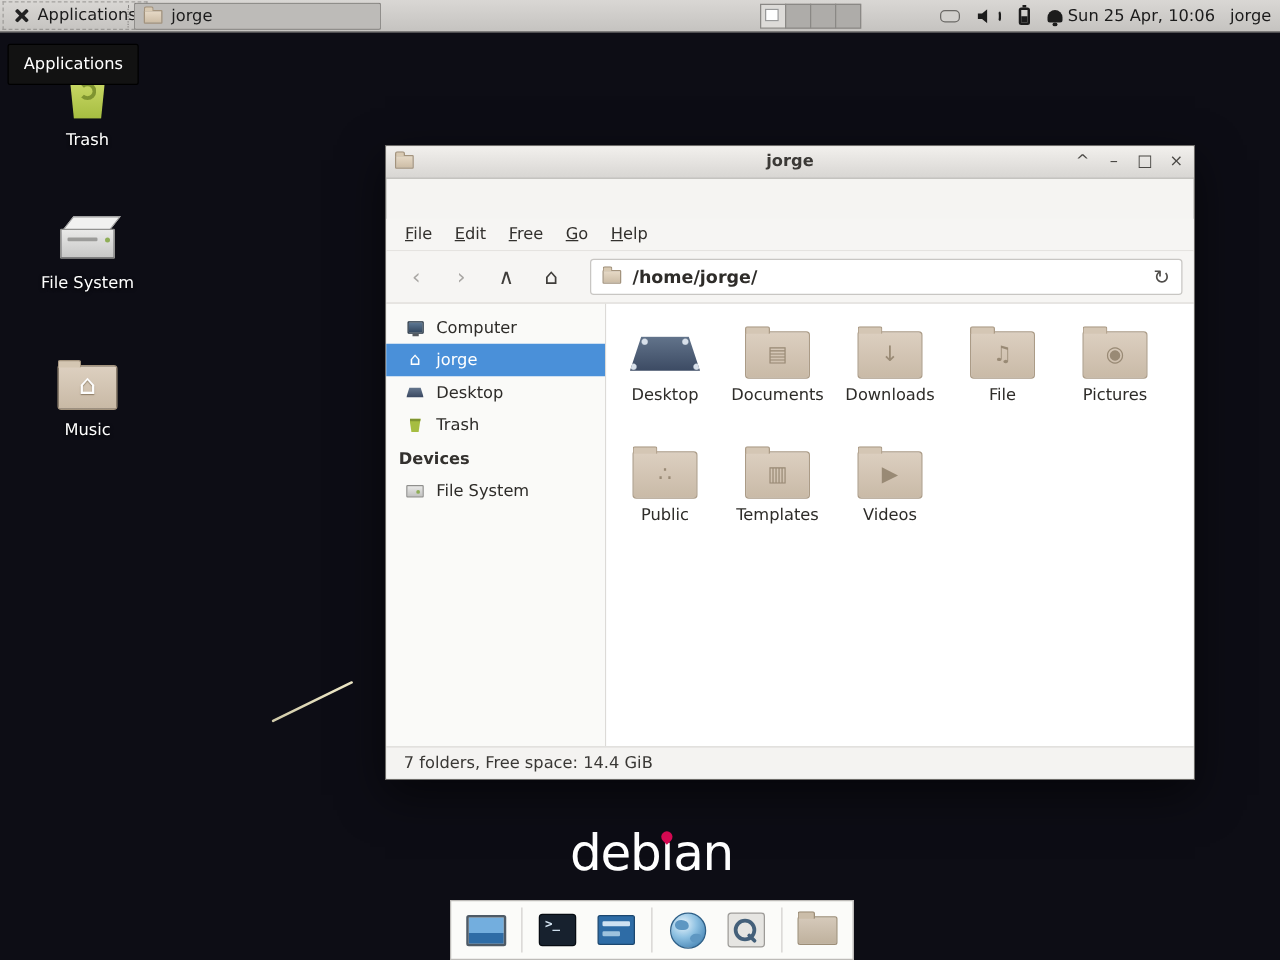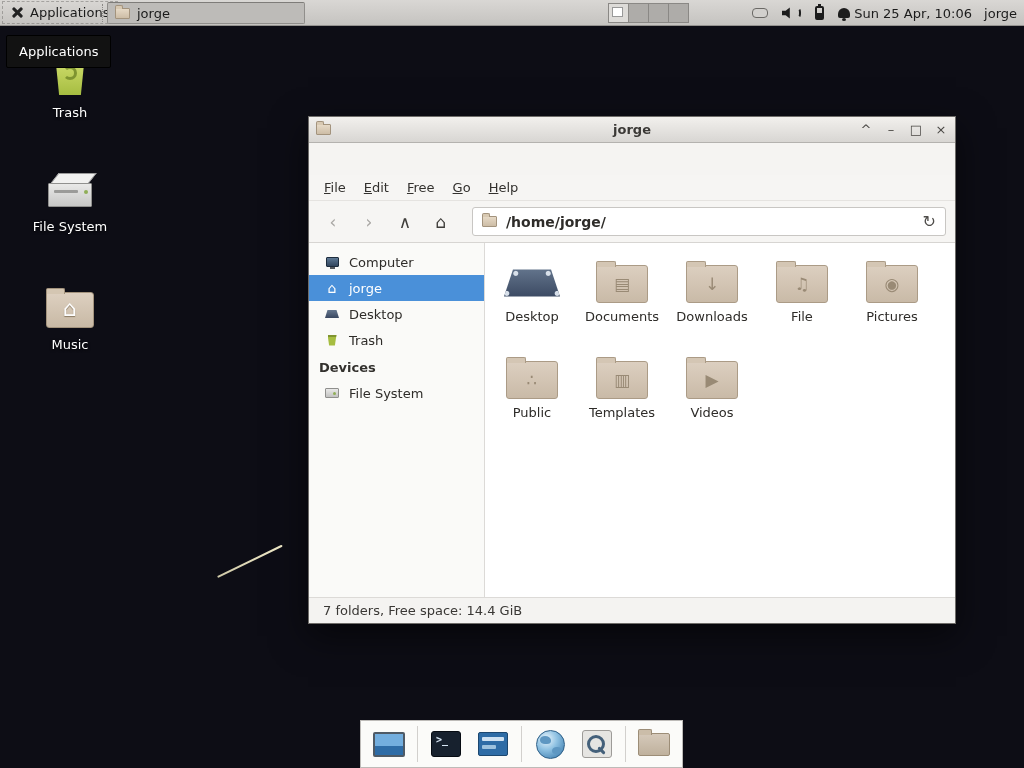--- a/index.html
+++ b/index.html
@@ -238,20 +238,21 @@
   <div class="dt" style="left:22px; top:288px;">
     <div class="big ic-home-big">
       <span class="home-folder"></span>
       <span class="home-glyph">⌂</span>
     </div>
     <div>Music</div>
   </div>
 
   <div class="scratch"></div>
 
+  <div class="logo"><span>deb</span><span class="logo-i"><span class="swirl"></span><span>ı</span></span><span>an</span></div>
 
   <div class="window">
     <div class="titlebar">
       <span class="mini-folder"></span>
       <span class="title">jorge</span>
       <span class="win-controls">
         <span class="wbtn">^</span>
         <span class="wbtn">–</span>
         <span class="wbtn">□</span>
         <span class="wbtn">×</span>

